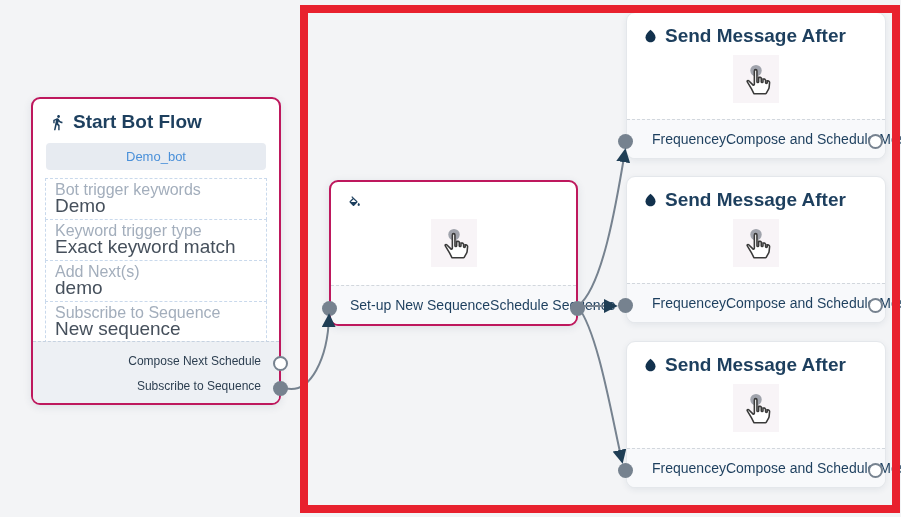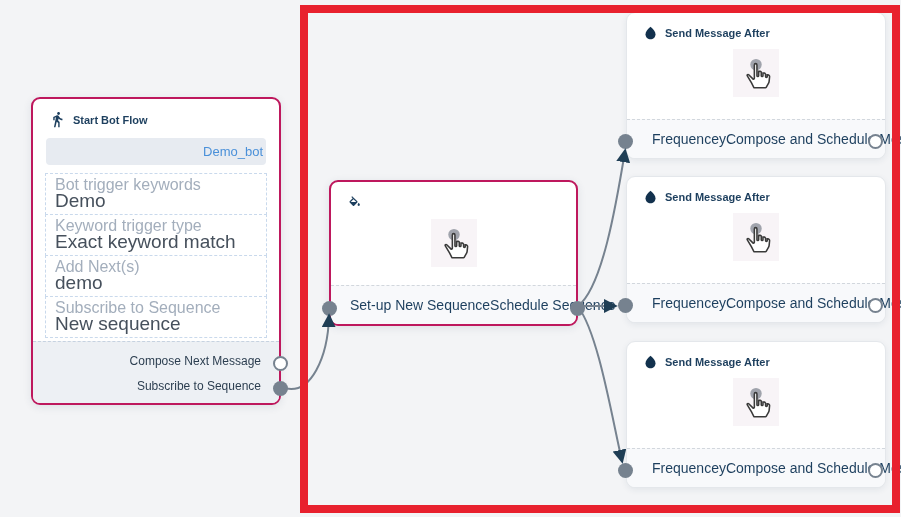--- a/index.html
+++ b/index.html
@@ -19,32 +19,32 @@
     background:#ffffff;
     border-radius:9px;
     box-sizing:border-box;
     z-index:2;
   }
   .node.blue{ border:2px solid #be185d; box-shadow:0 2px 8px rgba(40,60,90,.10); }
   .node.plain{ border:1px solid #e4e7eb; box-shadow:0 2px 6px rgba(40,60,90,.08); }
   .node-title{
     display:flex;align-items:center;gap:7px;
     padding:12px 16px 0 16px;
-    font-size:11px;font-weight:bold;color:#1d3f5e;
+    font-size:19px;font-weight:bold;color:#1d3f5e;
     white-space:nowrap;
   }
   .node-title svg{flex:0 0 auto;}
   
   .bot-pill{
     margin:10px 13px 0 13px;
     background:#e7ebf1;
     color:#4a90d9;
     font-size:13px;
-    text-align:right;
-    padding:6px 3px;
+    text-align:center;
+    padding:6px 13px;
     border-radius:4px;
   }
   .fields{ margin:9px 12px 0 12px; }
   .field{
     border:1px dashed #c9d9ec;
     padding:4px 9px 5px 9px;
     margin-top:-1px;
     background:#ffffff;
   }
   .f-label{ font-size:16px;color:#a3aebc;line-height:14px; }
@@ -142,21 +142,21 @@
       <div class="field">
         <div class="f-label">Add Next(s)</div>
         <div class="f-value">demo</div>
       </div>
       <div class="field">
         <div class="f-label">Subscribe to Sequence</div>
         <div class="f-value">New sequence</div>
       </div>
     </div>
     <div class="start-footer">
-      <div class="out-row" style="top:12px;">Compose Next Message</div>
+      <div class="out-row" style="top:12px;">Compose Next Schedule</div>
       <div class="out-row" style="top:37px;">Subscribe to Sequence</div>
     </div>
     <span class="port open" style="right:-9px;top:257px;"></span>
     <span class="port filled" style="right:-9px;top:282px;"></span>
   </div>
 
   <div class="node blue" style="left:329px;top:180px;width:249px;height:146px;">
     <div class="node-title">
       <svg width="17" height="17" viewBox="0 0 24 24">
         <path fill="#1d3f5e" d="M16.56 8.94L7.62 0 6.21 1.41l2.38 2.38-5.15 5.15c-.59.59-.59 1.54 0 2.12l5.5 5.5c.29.3.68.44 1.06.44s.77-.15 1.06-.44l5.5-5.5c.59-.58.59-1.53 0-2.12zM5.21 10L10 5.21 14.79 10H5.21zM19 11.5s-2 2.17-2 3.5c0 1.1.9 2 2 2s2-.9 2-2c0-1.33-2-3.5-2-3.5z" transform="translate(1,3) scale(0.82)"></path>

